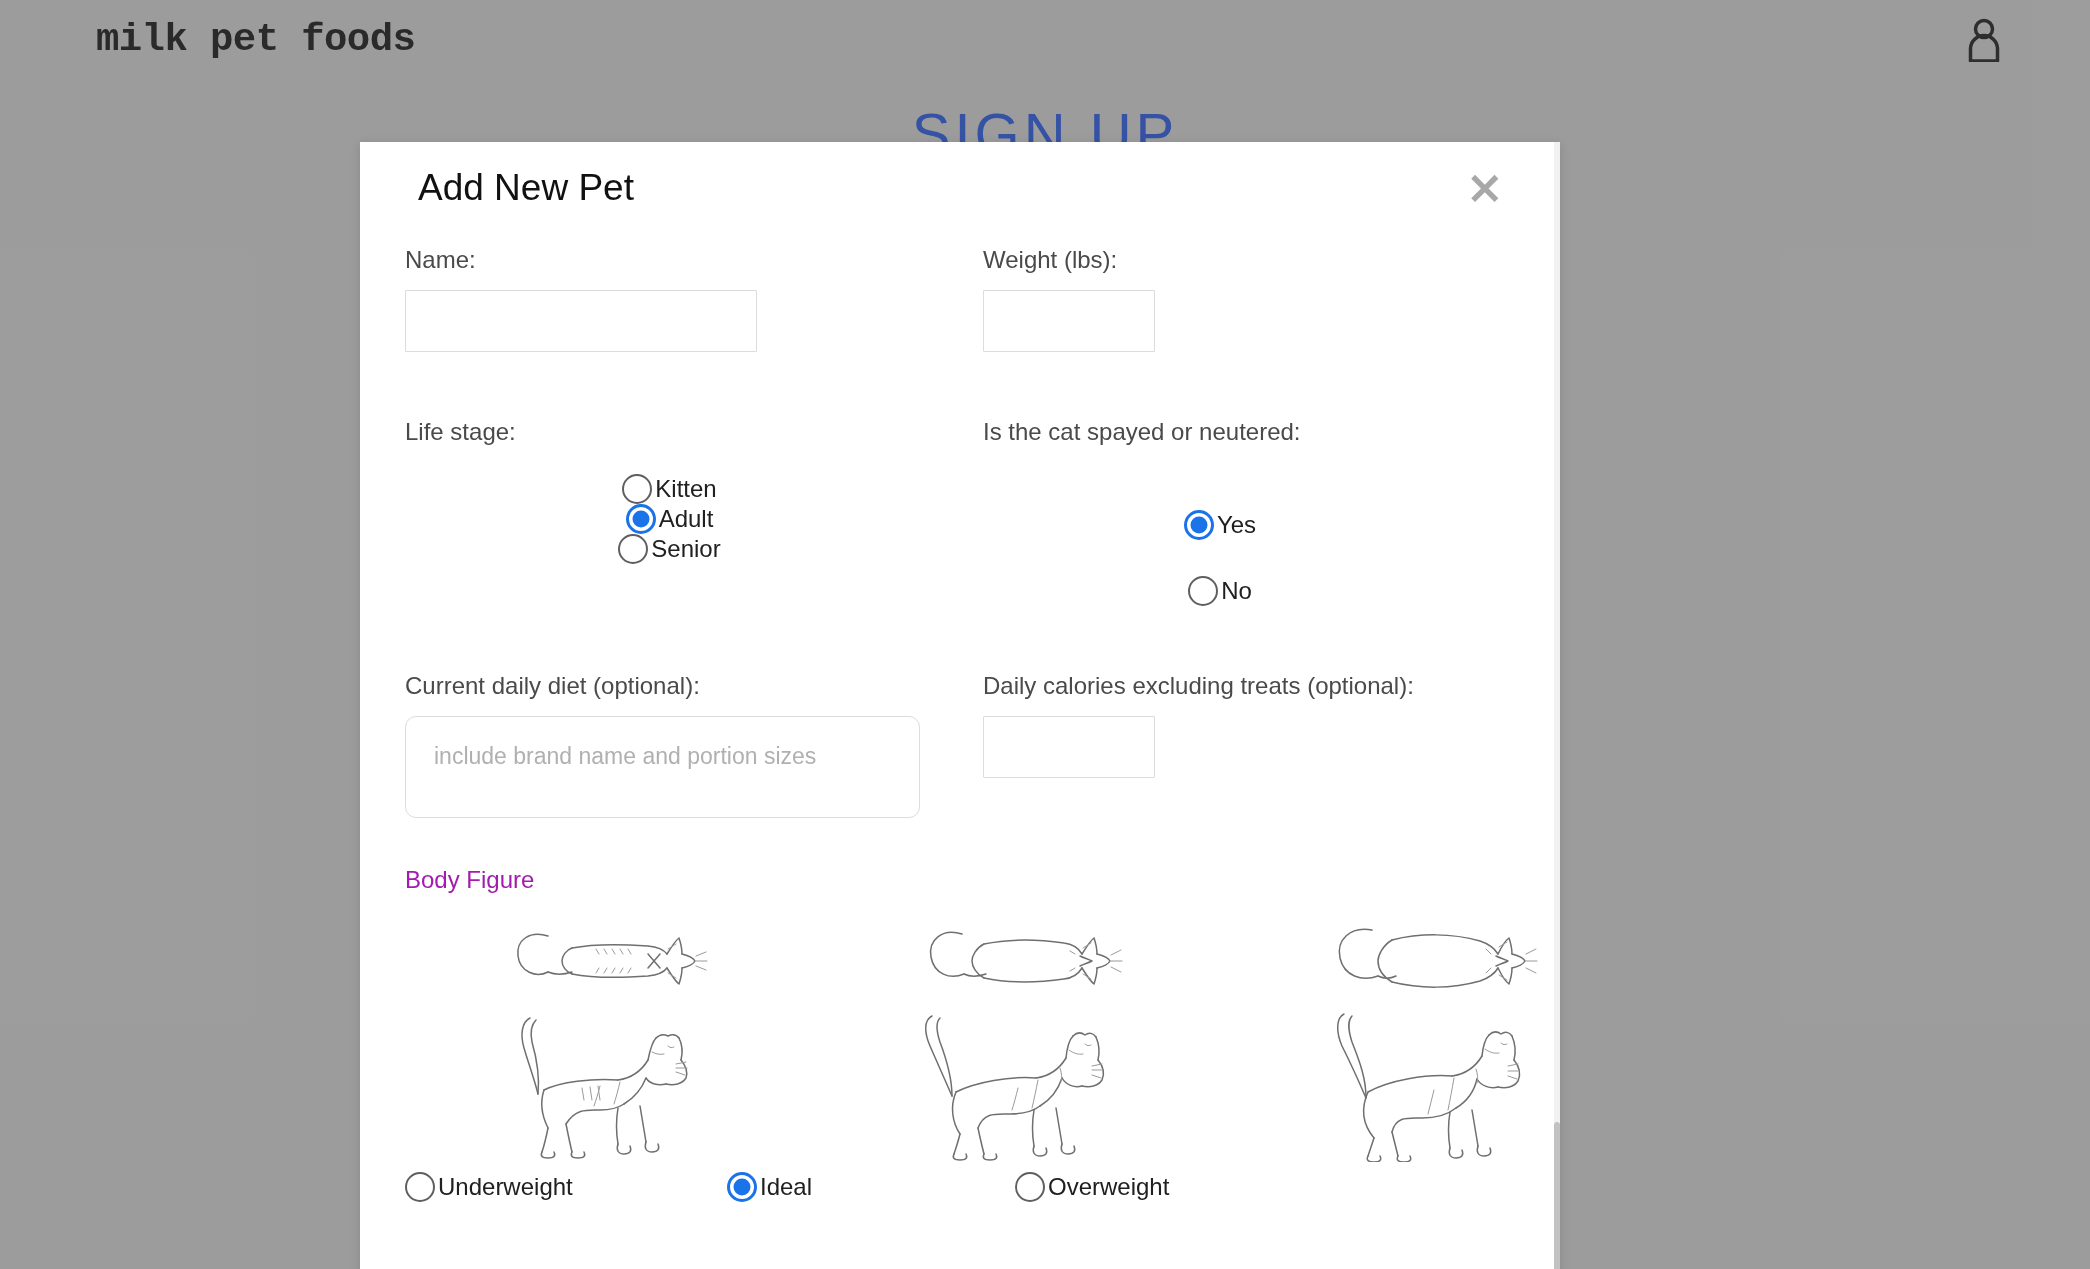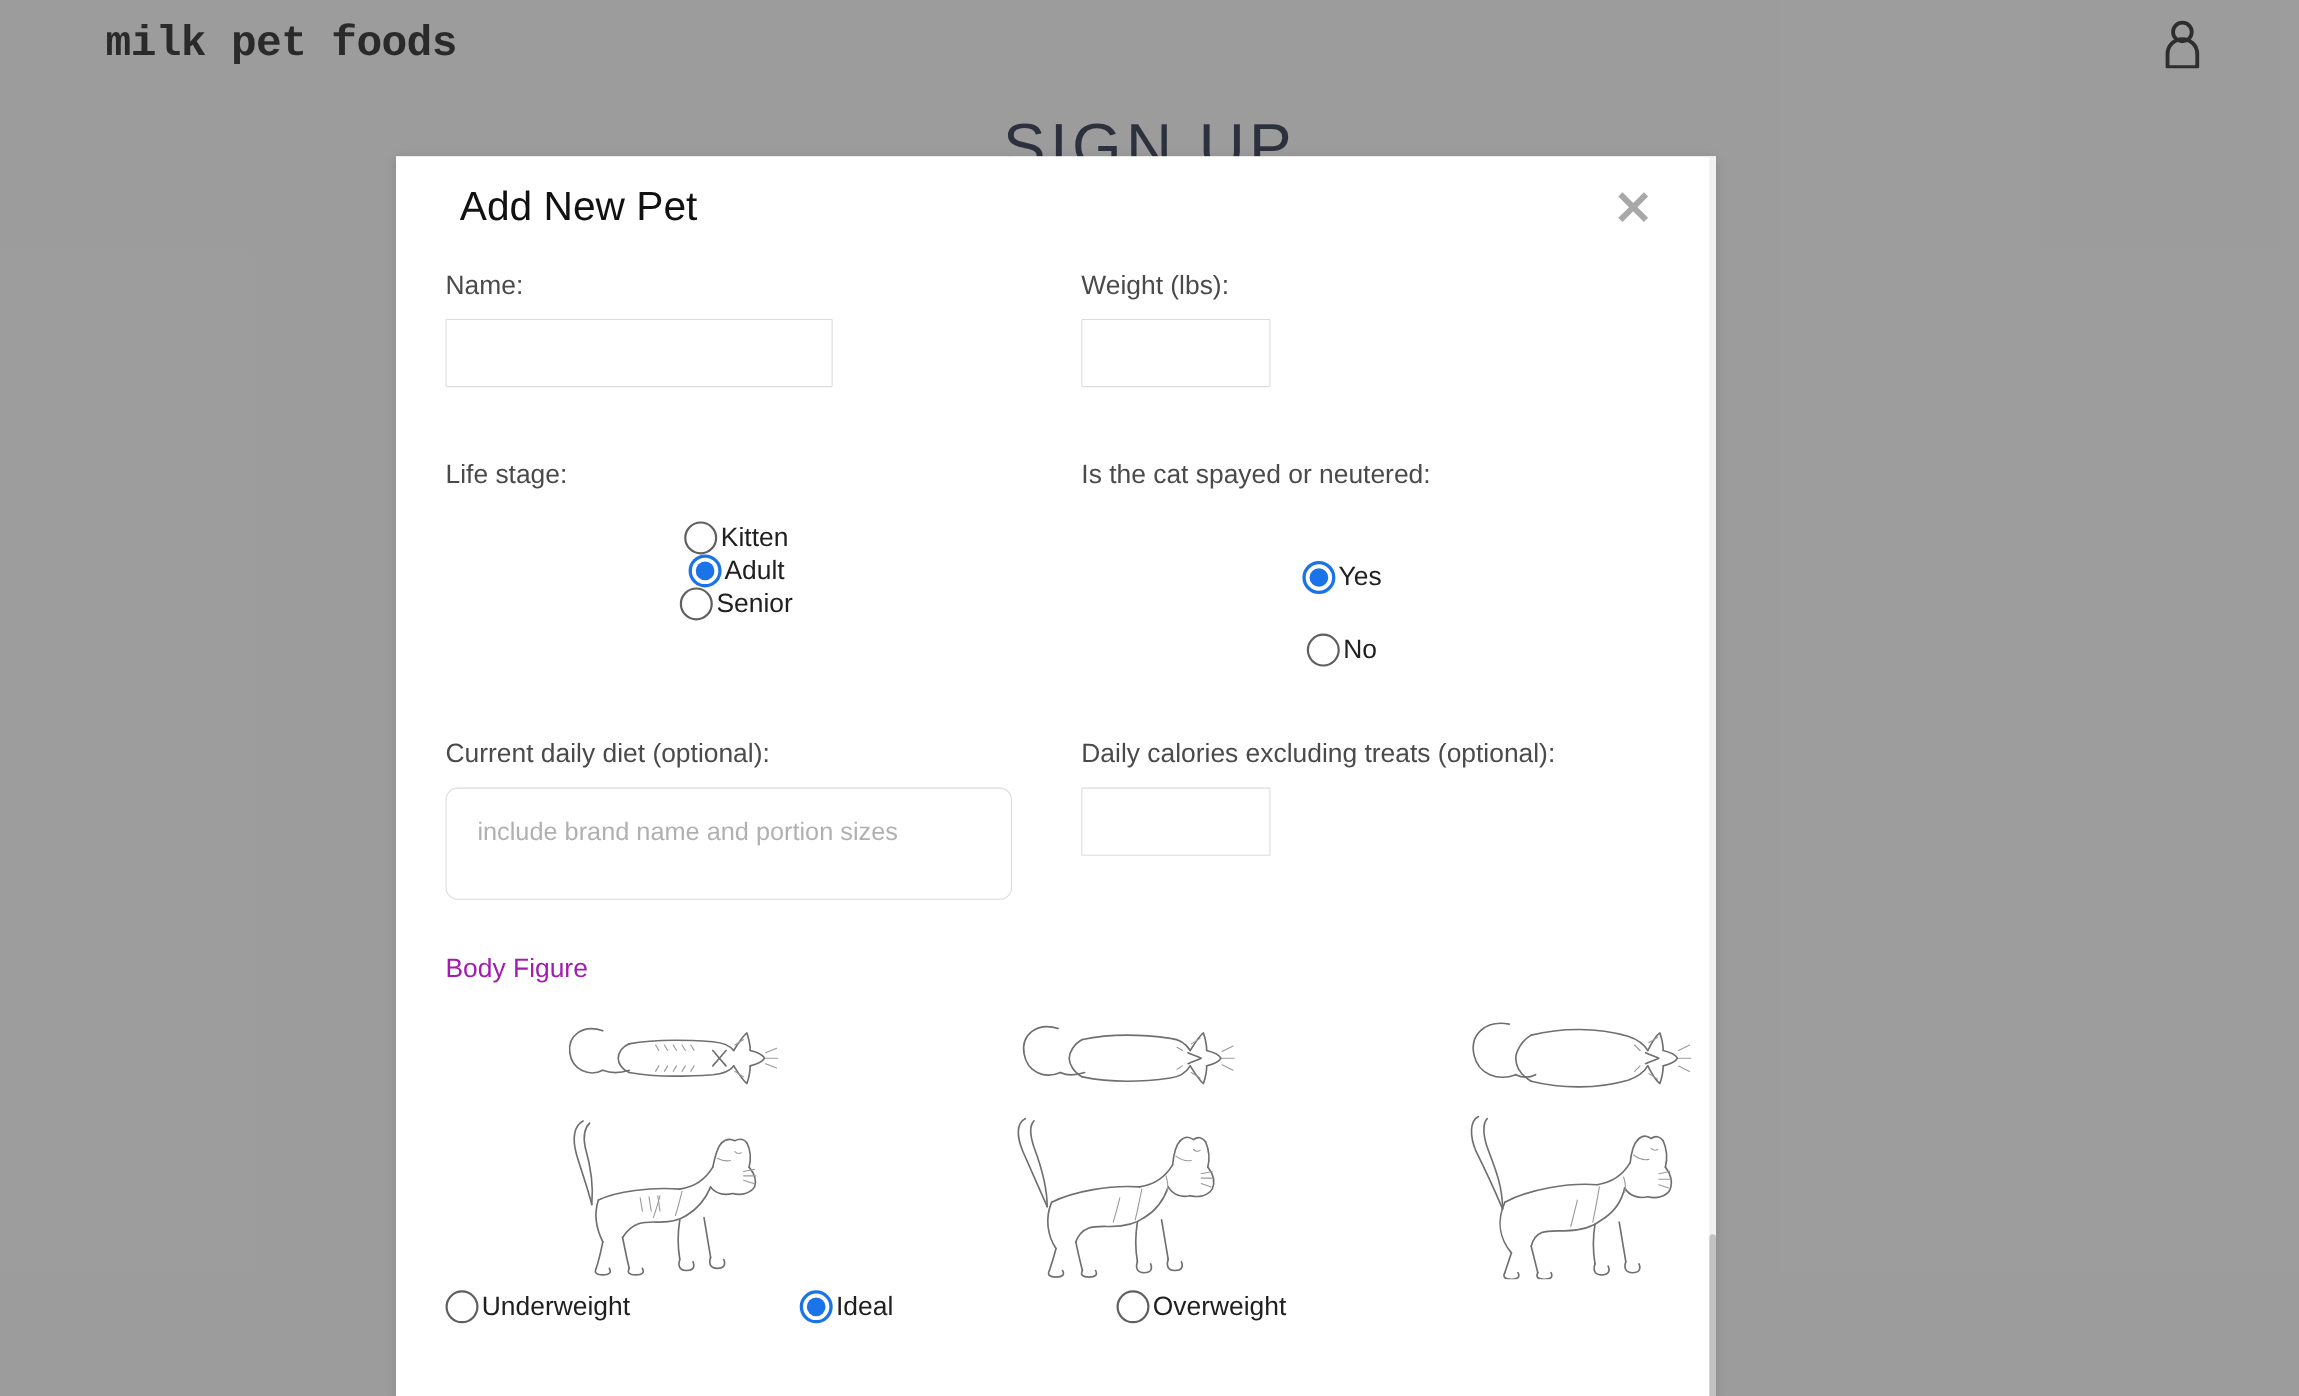--- a/index.html
+++ b/index.html
@@ -75,21 +75,21 @@
   }
 
   
   #hero-title {
     position: absolute;
     top: 100px;
     left: 0; right: 0;
     text-align: center;
     font-size: 58px;
     letter-spacing: 4px;
-    color: #0f172a;
+    color: #1d4ed8;
     z-index: 2;
   }
 
   
   #modal {
     position: absolute;
     left: 360px;
     top: 142px;
     width: 1200px;
     height: 1180px;

